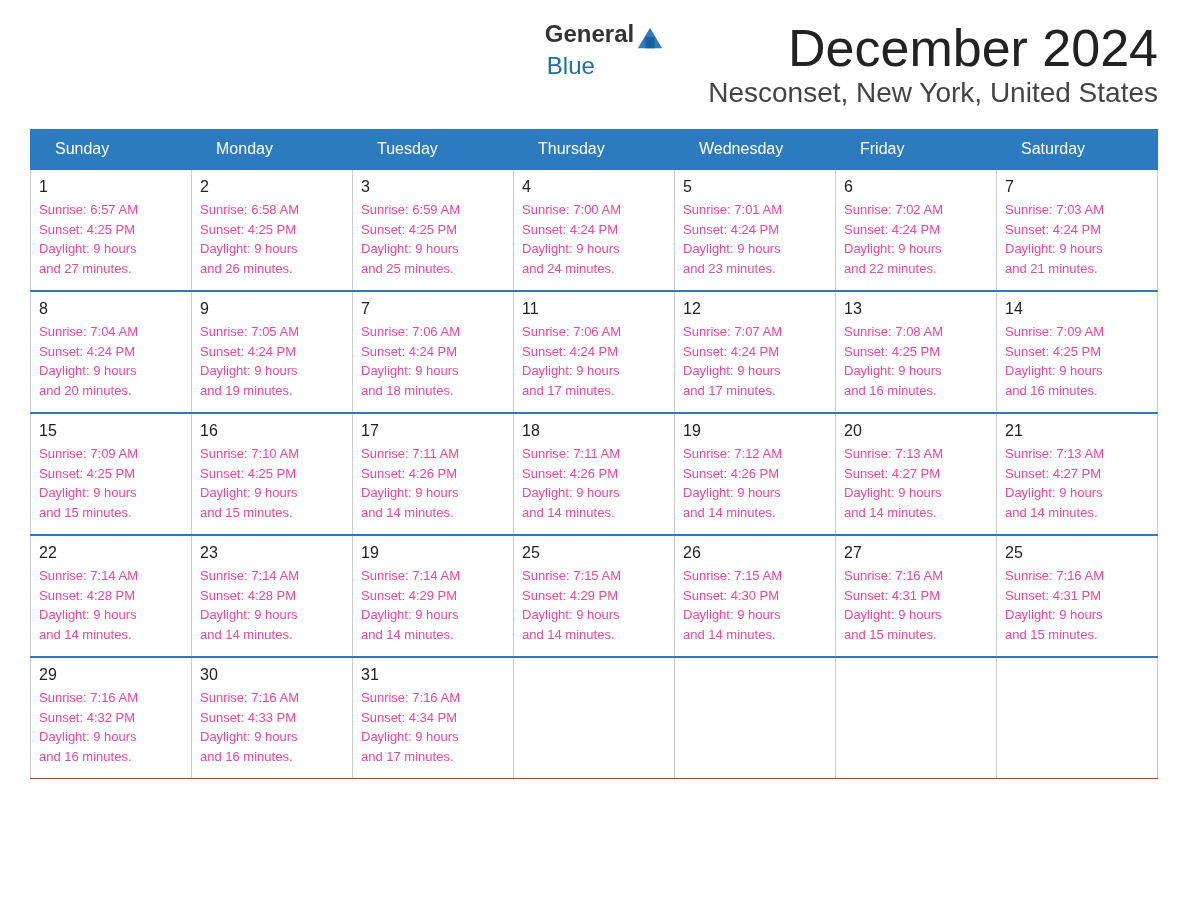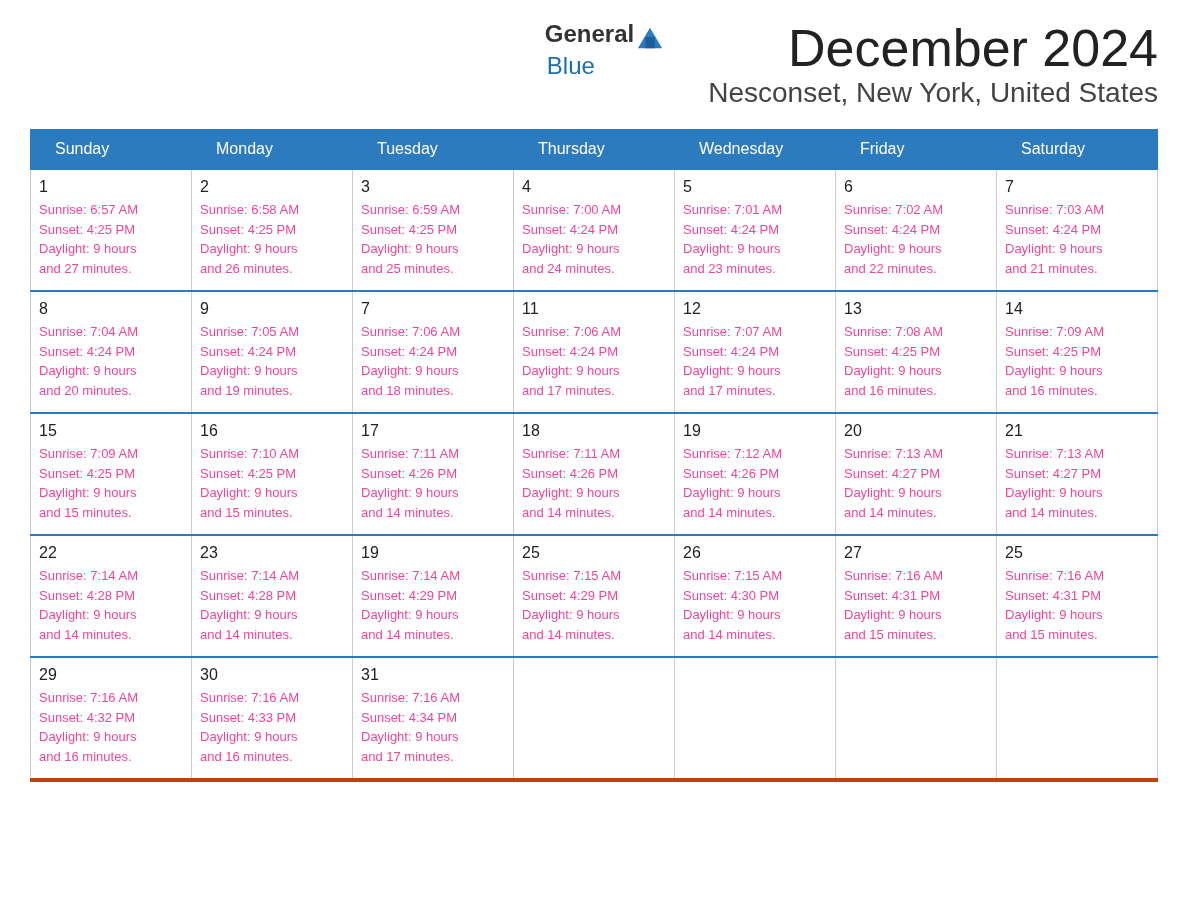--- a/index.html
+++ b/index.html
@@ -73,21 +73,21 @@
     }
     .day-info {
       font-size: 13px;
       line-height: 1.5;
       color: #ec4899;
     }
     td.empty {
       border-top: 2px solid #2d7bbf;
     }
     .last-row td {
-      border-bottom: 4px solid #c2410c;
+      border-bottom: 1px solid #c2410c;
     }
   </style>
 </head>
 <body>
 
 <div class="header">
   <div class="logo">
     <span>
       <span style="font-size:24px;font-weight:bold;color:#333;">General</span><svg class="logo-icon" viewBox="0 0 30 30" xmlns="http://www.w3.org/2000/svg" style="display:inline-block;vertical-align:middle;margin:0 2px;">
         <polygon points="2,26 15,4 28,26" fill="#2d7bbf"></polygon>

